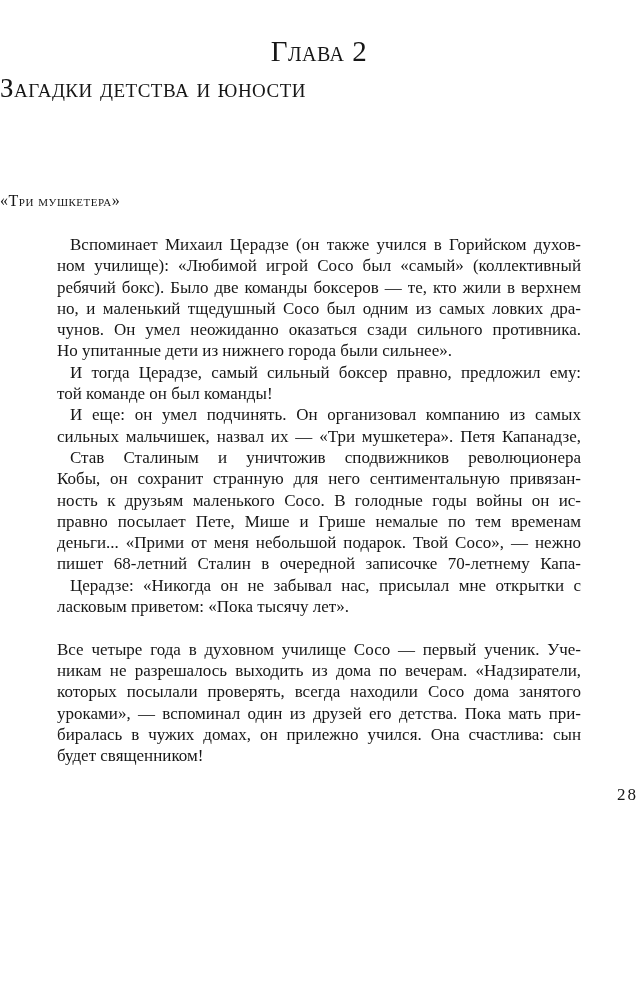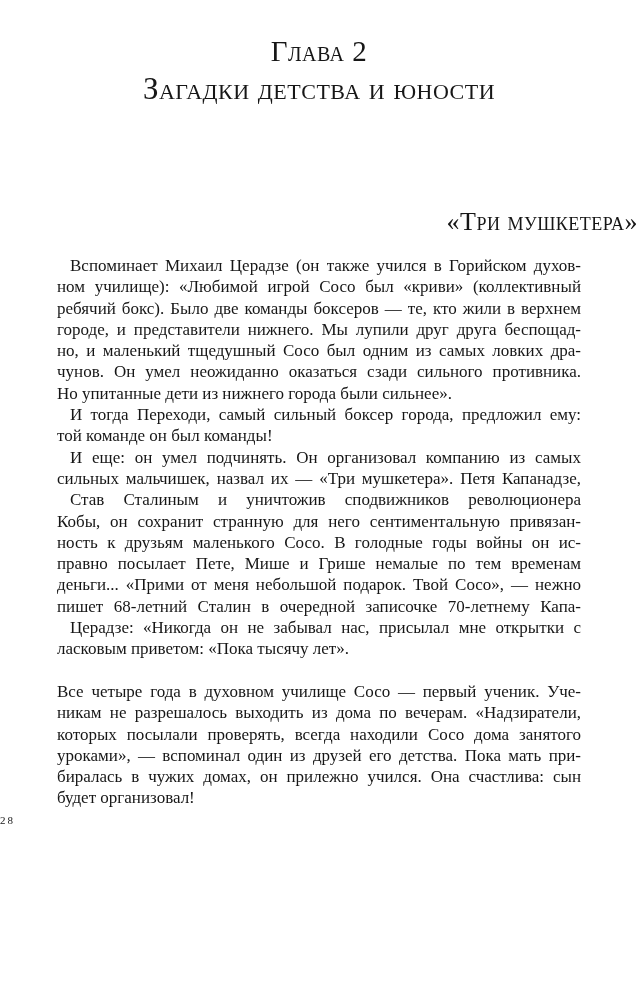--- a/index.html
+++ b/index.html
@@ -19,75 +19,73 @@
   .chapter-label {
     margin: 37px 0 0 0;
     text-align: center;
     font-variant: small-caps;
     font-size: 29px;
     line-height: 29px;
     letter-spacing: 0.5px;
   }
   .chapter-title {
     margin: 6px 0 0 0;
-    text-align: center;
     font-variant: small-caps;
-    font-size: 31px;
+    font-size: 27px;
     line-height: 33px;
     letter-spacing: 0.5px;
   }
   .section-heading {
-    margin: 105px 0 0 0;
-    text-align: right;
+    margin: 84px 0 0 0;
+    text-align: left;
     font-variant: small-caps;
-    font-size: 26px;
+    font-size: 16px;
     line-height: 23px;
     letter-spacing: 0.5px;
   }
   .body-text {
     margin: 22px 16px 0 57px;
     width: 524px;
     font-size: 17px;
     line-height: 21.3px;
   }
   .paragraph { margin: 0; }
   .paragraph.gap { margin-top: 21.3px; }
   .line {
     text-align: justify;
     text-align-last: justify;
     white-space: nowrap;
   }
   .line.last { text-align-last: left; }
   .line.indent { padding-left: 13px; }
   .page-number {
-    margin-top: 5px;
-    text-align: left;
-    font-size: 11px;
+    margin-top: 19px;
+    text-align: right;
+    font-size: 17px;
     letter-spacing: 2px;
   }
 </style>
 </head>
 <body>
 
 <div class="page">
   <div class="chapter-label">Глава 2</div>
   <div class="chapter-title">Загадки детства и юности</div>
   <div class="section-heading">«Три мушкетера»</div>
   <div class="body-text">
       <div class="paragraph">
         <div class="line indent">Вспоминает Михаил Церадзе (он также учился в Горийском духов-</div>
-        <div class="line">ном училище): «Любимой игрой Сосо был «криви» (коллективный</div>
+        <div class="line">ном училище): «Любимой игрой Сосо был «самый» (коллективный</div>
         <div class="line">ребячий бокс). Было две команды боксеров — те, кто жили в верхнем</div>
-        <div class="line">городе, и представители нижнего. Мы лупили друг друга беспощад-</div>
         <div class="line">но, и маленький тщедушный Сосо был одним из самых ловких дра-</div>
         <div class="line">чунов. Он умел неожиданно оказаться сзади сильного противника.</div>
         <div class="line last">Но упитанные дети из нижнего города были сильнее».</div>
       </div>
       <div class="paragraph">
-        <div class="line indent">И тогда Переходи, самый сильный боксер города, предложил ему:</div>
+        <div class="line indent">И тогда Церадзе, самый сильный боксер правно, предложил ему:</div>
         <div class="line last">той команде он был команды!</div>
       </div>
       <div class="paragraph">
         <div class="line indent">И еще: он умел подчинять. Он организовал компанию из самых</div>
         <div class="line">сильных мальчишек, назвал их — «Три мушкетера». Петя Капанадзе,</div>
       </div>
       <div class="paragraph">
         <div class="line indent">Став Сталиным и уничтожив сподвижников революционера</div>
         <div class="line">Кобы, он сохранит странную для него сентиментальную привязан-</div>
         <div class="line">ность к друзьям маленького Сосо. В голодные годы войны он ис-</div>
@@ -98,17 +96,17 @@
       <div class="paragraph">
         <div class="line indent">Церадзе: «Никогда он не забывал нас, присылал мне открытки с</div>
         <div class="line last">ласковым приветом: «Пока тысячу лет».</div>
       </div>
       <div class="paragraph gap">
         <div class="line">Все четыре года в духовном училище Сосо — первый ученик. Уче-</div>
         <div class="line">никам не разрешалось выходить из дома по вечерам. «Надзиратели,</div>
         <div class="line">которых посылали проверять, всегда находили Сосо дома занятого</div>
         <div class="line">уроками», — вспоминал один из друзей его детства. Пока мать при-</div>
         <div class="line">биралась в чужих домах, он прилежно учился. Она счастлива: сын</div>
-        <div class="line last">будет организовал!</div>
+        <div class="line last">будет священником!</div>
       </div>
     </div>
   <div class="page-number">28</div>
 </div>
 
 </body></html>

